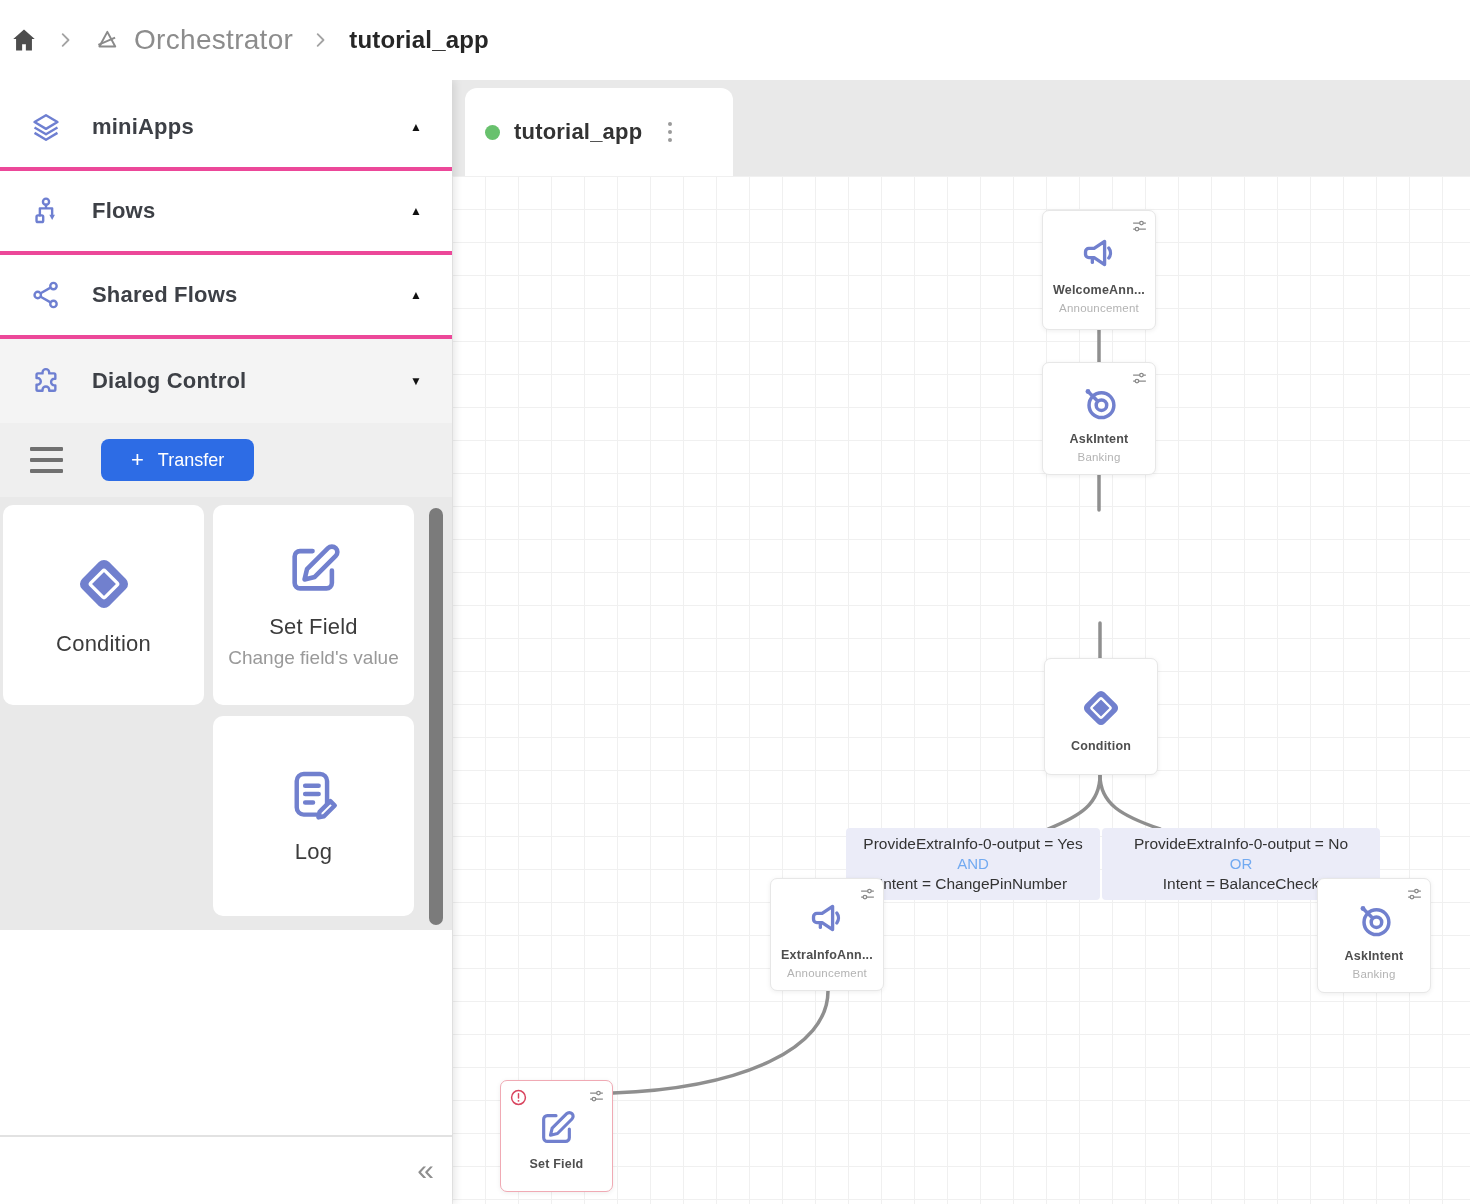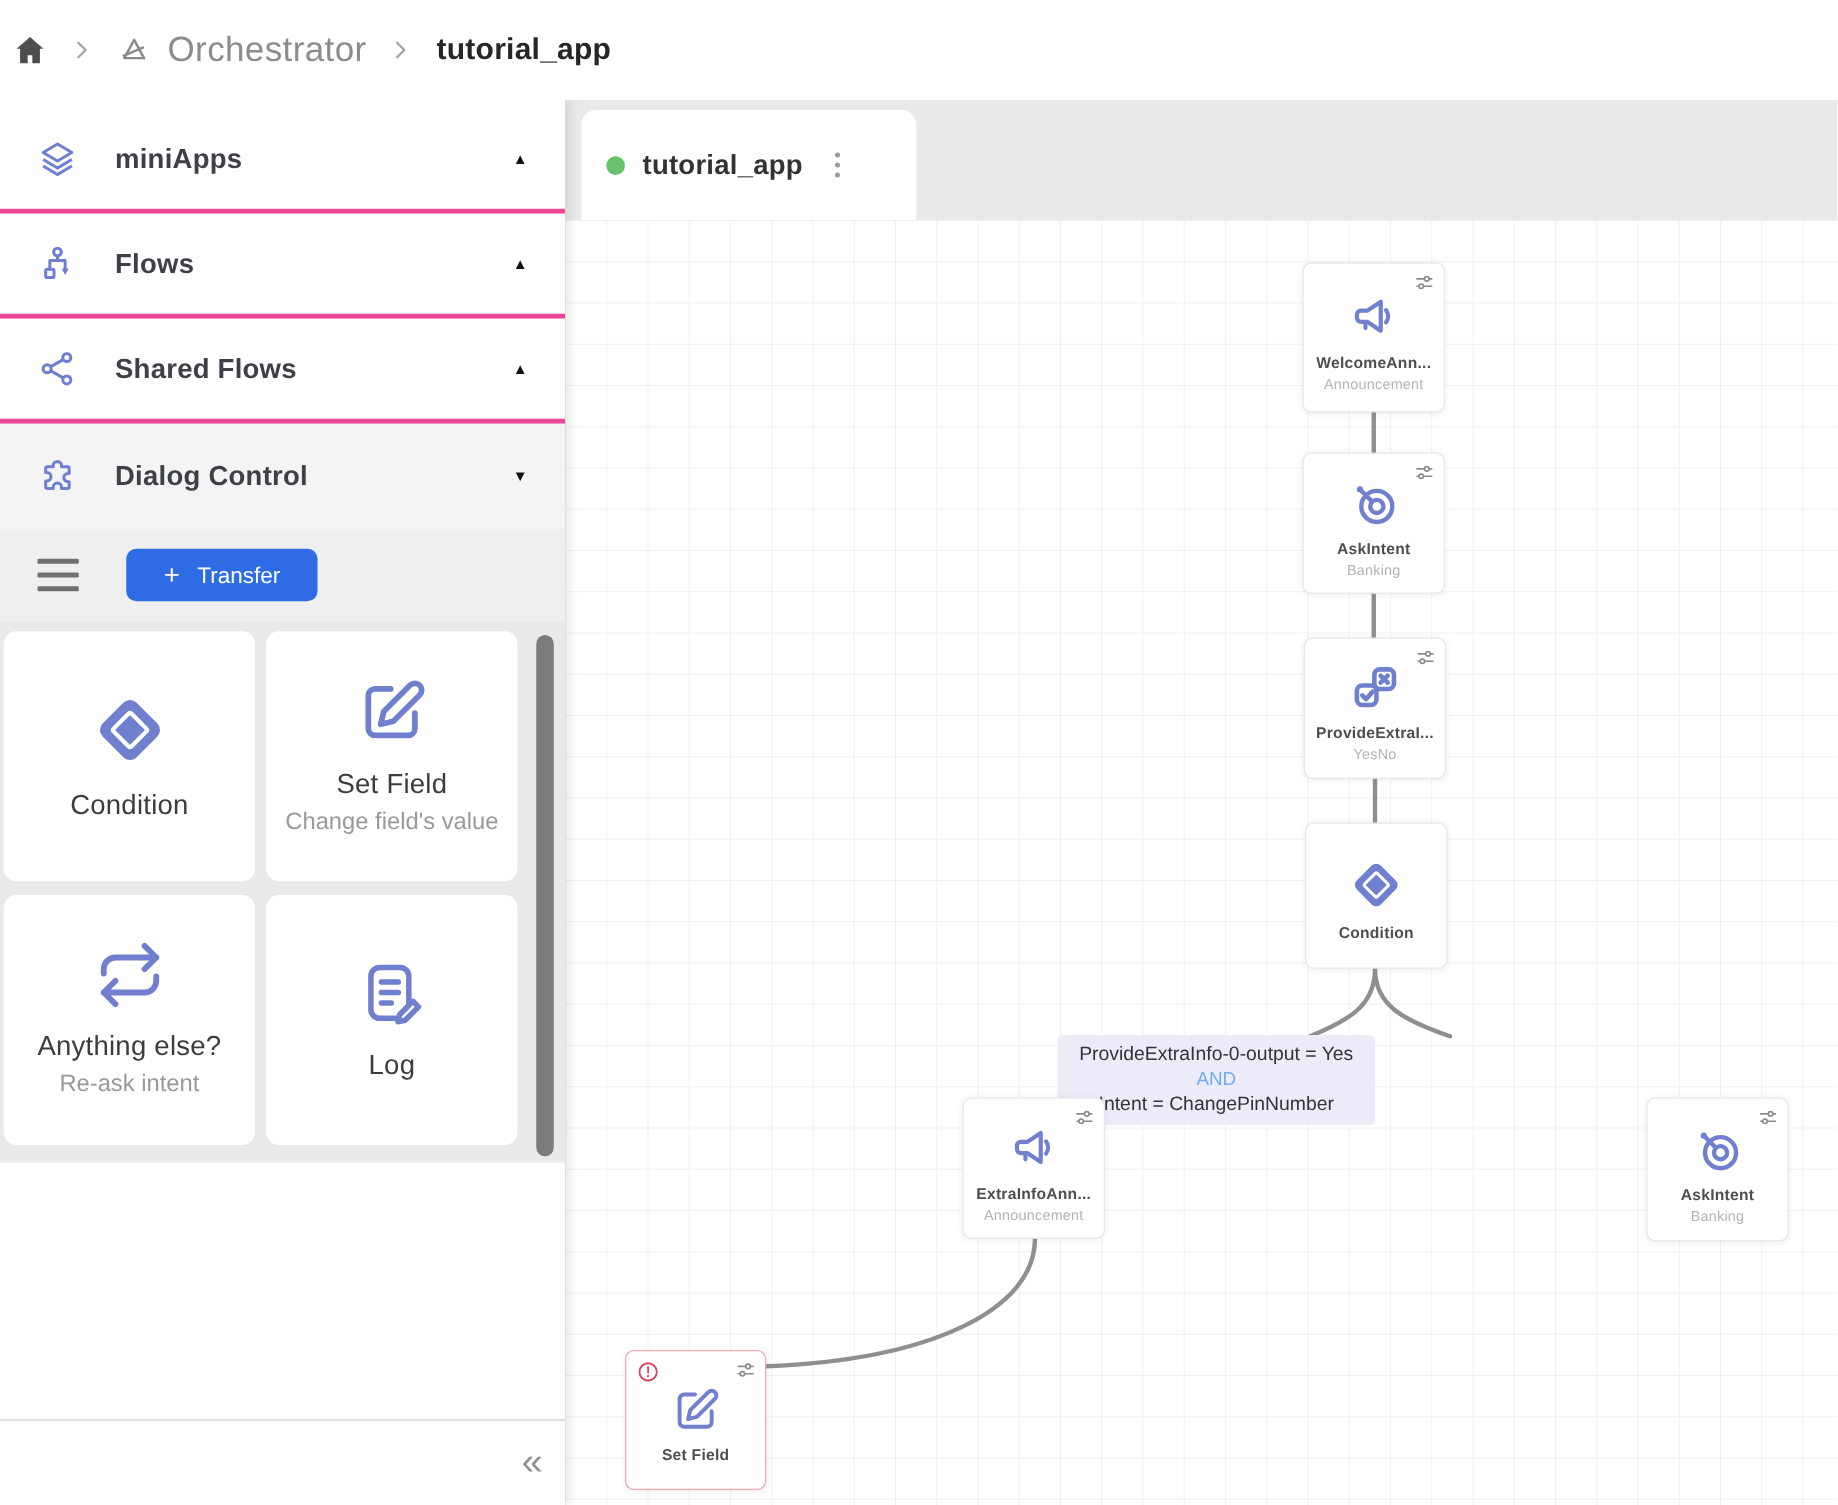--- a/index.html
+++ b/index.html
@@ -219,20 +219,25 @@
         <path d="M648 695 C648 724 670 736 708 749"></path>
         <path d="M376 911 C376 968 292 1008 161 1013"></path>
       </g>
     </svg>
 
     <div class="cond-label" style="left:394px;top:748px;width:254px;">
       <div>ProvideExtraInfo-0-output = Yes</div>
       <div class="cond-op">AND</div>
       <div>Intent = ChangePinNumber</div>
     </div>
+    <div class="cond-label" style="left:650px;top:748px;width:278px;">
+      <div>ProvideExtraInfo-0-output = No</div>
+      <div class="cond-op">OR</div>
+      <div>Intent = BalanceCheck</div>
+    </div>
 
     <div class="node" style="left:590px;top:130px;height:120px;">
       <span class="node-settings"><svg width="17" height="17" viewBox="0 0 20 20">
             <use href="#i-sliders"></use>
           </svg></span>
       <span class="node-icon"><svg width="42" height="42" viewBox="0 0 24 24">
             <use href="#i-megaphone"></use>
           </svg></span>
       <div class="node-title">WelcomeAnn...</div>
       <div class="node-sub">Announcement</div>
@@ -242,30 +247,20 @@
       <span class="node-settings"><svg width="17" height="17" viewBox="0 0 20 20">
             <use href="#i-sliders"></use>
           </svg></span>
       <span class="node-icon"><svg width="42" height="42" viewBox="0 0 24 24">
             <use href="#i-intent"></use>
           </svg></span>
       <div class="node-title">AskIntent</div>
       <div class="node-sub">Banking</div>
     </div>
 
-    <div class="node" style="left:591px;top:430px;height:113px;">
-      <span class="node-settings"><svg width="17" height="17" viewBox="0 0 20 20">
-            <use href="#i-sliders"></use>
-          </svg></span>
-      <span class="node-icon"><svg width="40" height="40" viewBox="0 0 24 24">
-            <use href="#i-yesno"></use>
-          </svg></span>
-      <div class="node-title">ProvideExtraI...</div>
-      <div class="node-sub">YesNo</div>
-    </div>
 
     <div class="node" style="left:592px;top:578px;height:117px;">
       <span class="node-icon"><svg width="44" height="44" viewBox="0 0 24 24">
             <use href="#i-diamond"></use>
           </svg></span>
       <div class="node-title">Condition</div>
     </div>
 
     <div class="node" style="left:318px;top:798px;height:113px;">
       <span class="node-settings"><svg width="17" height="17" viewBox="0 0 20 20">
@@ -362,27 +357,20 @@
             </svg></span>
         <div class="pal-title">Condition</div>
       </div>
       <div class="pal-card" style="left:213px;top:8px;">
         <span class="pal-icon"><svg width="58" height="58" viewBox="0 0 24 24">
               <use href="#i-edit"></use>
             </svg></span>
         <div class="pal-title">Set Field</div>
         <div class="pal-sub">Change field's value</div>
       </div>
-      <div class="pal-card" style="left:3px;top:219px;">
-        <span class="pal-icon"><svg width="56" height="56" viewBox="0 0 24 24">
-              <use href="#i-repeat"></use>
-            </svg></span>
-        <div class="pal-title">Anything else?</div>
-        <div class="pal-sub">Re-ask intent</div>
-      </div>
       <div class="pal-card" style="left:213px;top:219px;">
         <span class="pal-icon"><svg width="56" height="56" viewBox="0 0 24 24">
               <use href="#i-log"></use>
             </svg></span>
         <div class="pal-title">Log</div>
       </div>
       <div class="scroll-thumb"></div>
     </div>
 
     <div class="side-bottom"></div>

